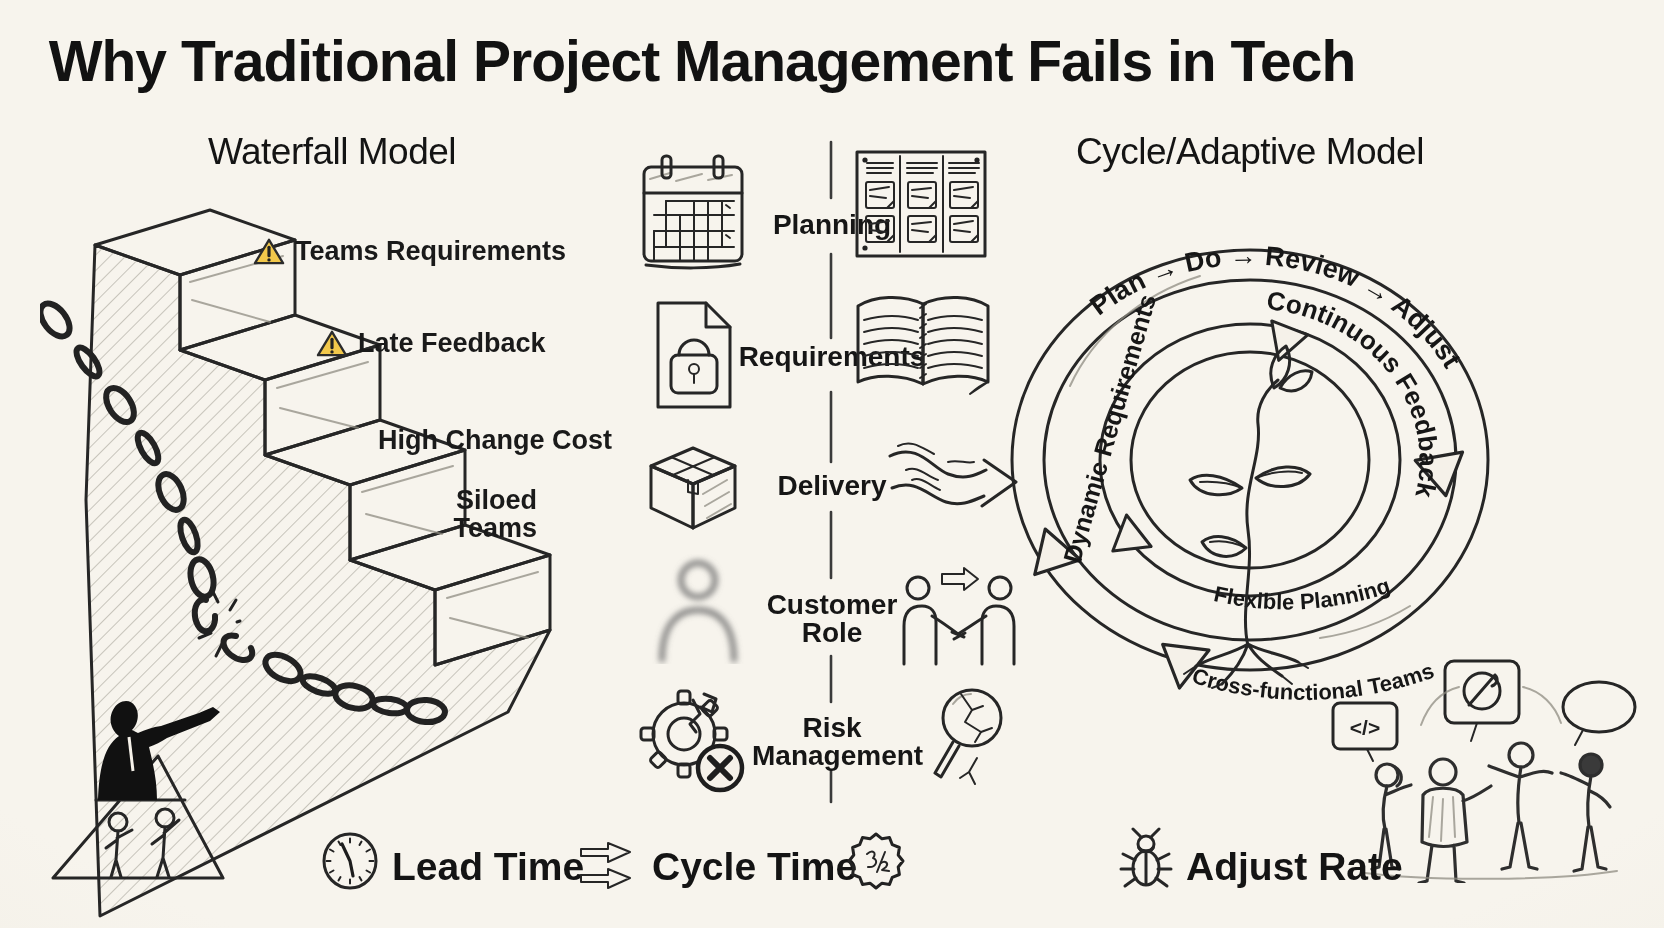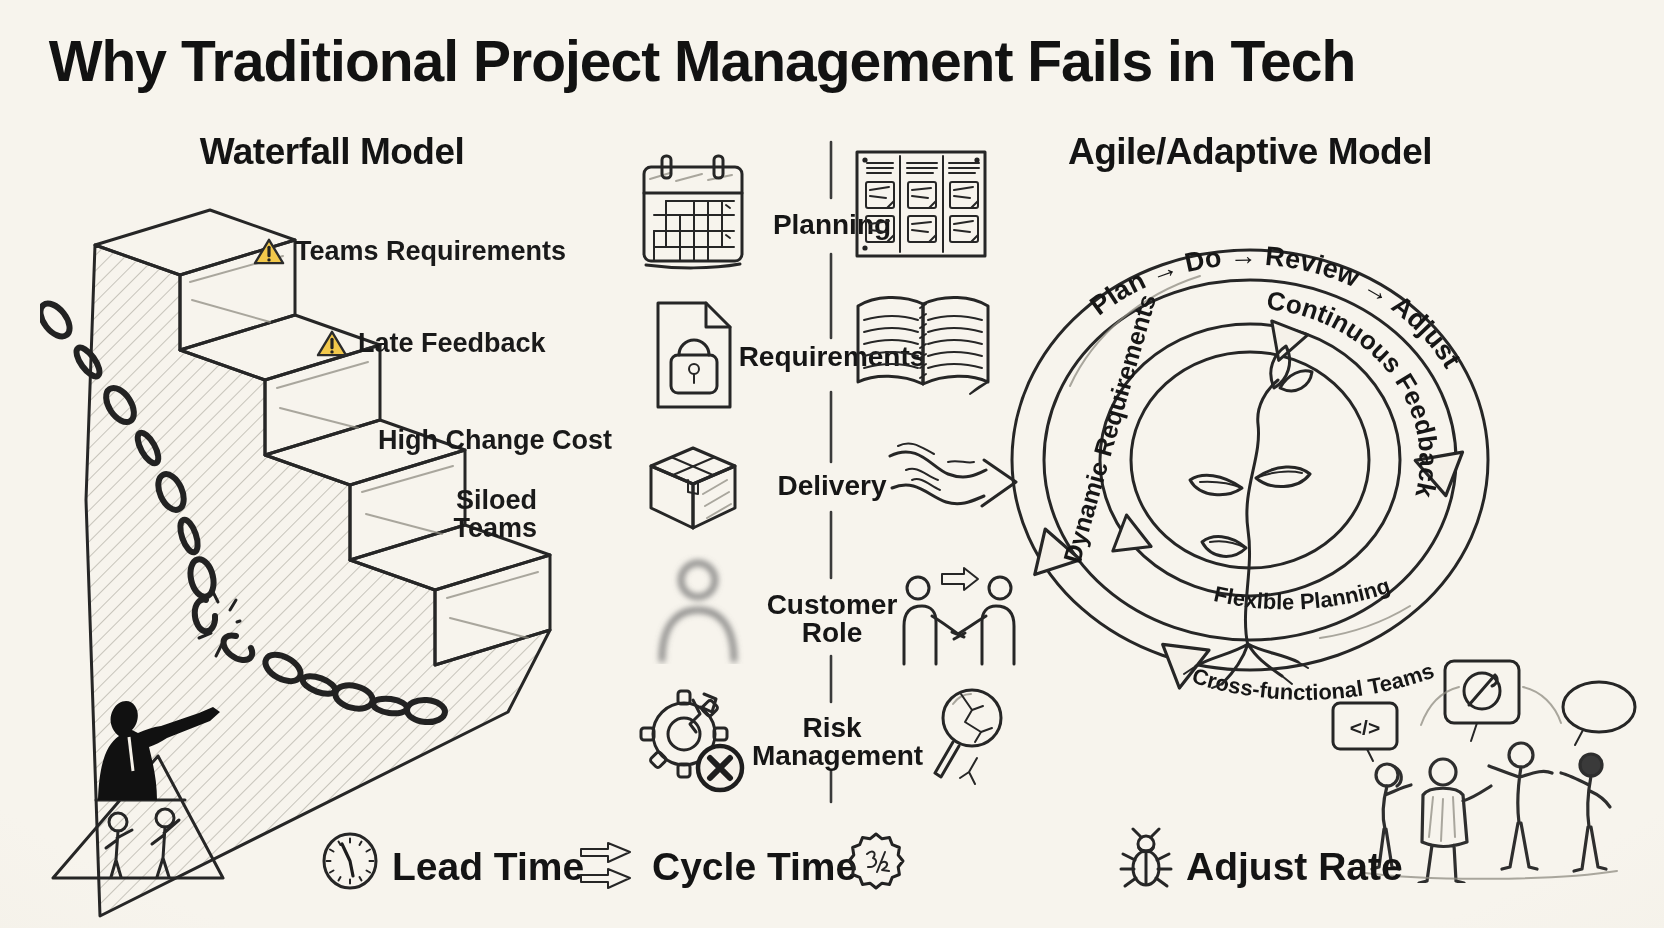--- a/index.html
+++ b/index.html
@@ -7,42 +7,42 @@
     position:relative;width:1664px;height:928px;overflow:hidden;
     background:radial-gradient(120% 125% at 50% 42%, #f7f4ed 55%, #ece8dc 100%);
     font-family:"Liberation Sans", sans-serif;color:#1b1b1b;
   }
   .abs{position:absolute;}
   .title{
     left:0;top:28px;width:1404px;text-align:center;
     font-size:57px;font-weight:bold;letter-spacing:-1px;color:#121212;
   }
   .section-heading{
-    font-size:37px;font-weight:bold;text-align:center;color:#141414;letter-spacing:-.5px;
+    font-size:37px;font-weight:normal;text-align:center;color:#141414;letter-spacing:-.5px;
   }
   .issue{display:flex;align-items:center;gap:10px;font-size:27px;font-weight:bold;color:#1a1a1a;}
   .cmp-label{
     font-size:28px;font-weight:bold;text-align:center;color:#161616;line-height:1.0;
   }
   .metric-label{font-size:39px;font-weight:bold;color:#141414;}
   svg{display:block;}
   .ink{stroke:#262626;fill:none;stroke-width:3;stroke-linecap:round;stroke-linejoin:round;}
   .ink2{stroke:#262626;fill:none;stroke-width:2;stroke-linecap:round;stroke-linejoin:round;}
   .pencil{stroke:#8f8c82;fill:none;stroke-width:2;stroke-linecap:round;opacity:.75;}
   .curve-text{font-family:"Liberation Sans",sans-serif;font-weight:bold;fill:#161616;}
 </style>
 </head>
 <body>
 
 <div class="canvas">
 
   <div class="abs title">Why Traditional Project Management Fails in Tech</div>
 
   <div class="abs section-heading" style="left:172px;top:131px;width:320px;">Waterfall Model</div>
-  <div class="abs section-heading" style="left:1045px;top:131px;width:410px;">Agile/Adaptive Model</div>
+  <div class="abs section-heading" style="left:1045px;top:131px;width:410px;">Cycle/Adaptive Model</div>
 
   <svg class="abs" style="left:40px;top:170px;" width="560" height="758" viewBox="0 0 560 758">
     <defs>
       <pattern id="hatch" patternUnits="userSpaceOnUse" width="11" height="11" patternTransform="rotate(45)">
         <line x1="0" y1="0" x2="0" y2="11" stroke="#a09d92" stroke-width="2"></line>
       </pattern>
     </defs>
 
     <path d="M 55,75 L 46,330 L 60,746 L 468,542 L 510,460 L 395,495 L 395,420 L 310,390 L 310,315 L 225,285 L 225,210 L 140,180 L 140,105 Z" fill="url(#hatch)" fill-opacity="0.55" stroke="#262626" stroke-width="3" stroke-linejoin="round"></path>
 

